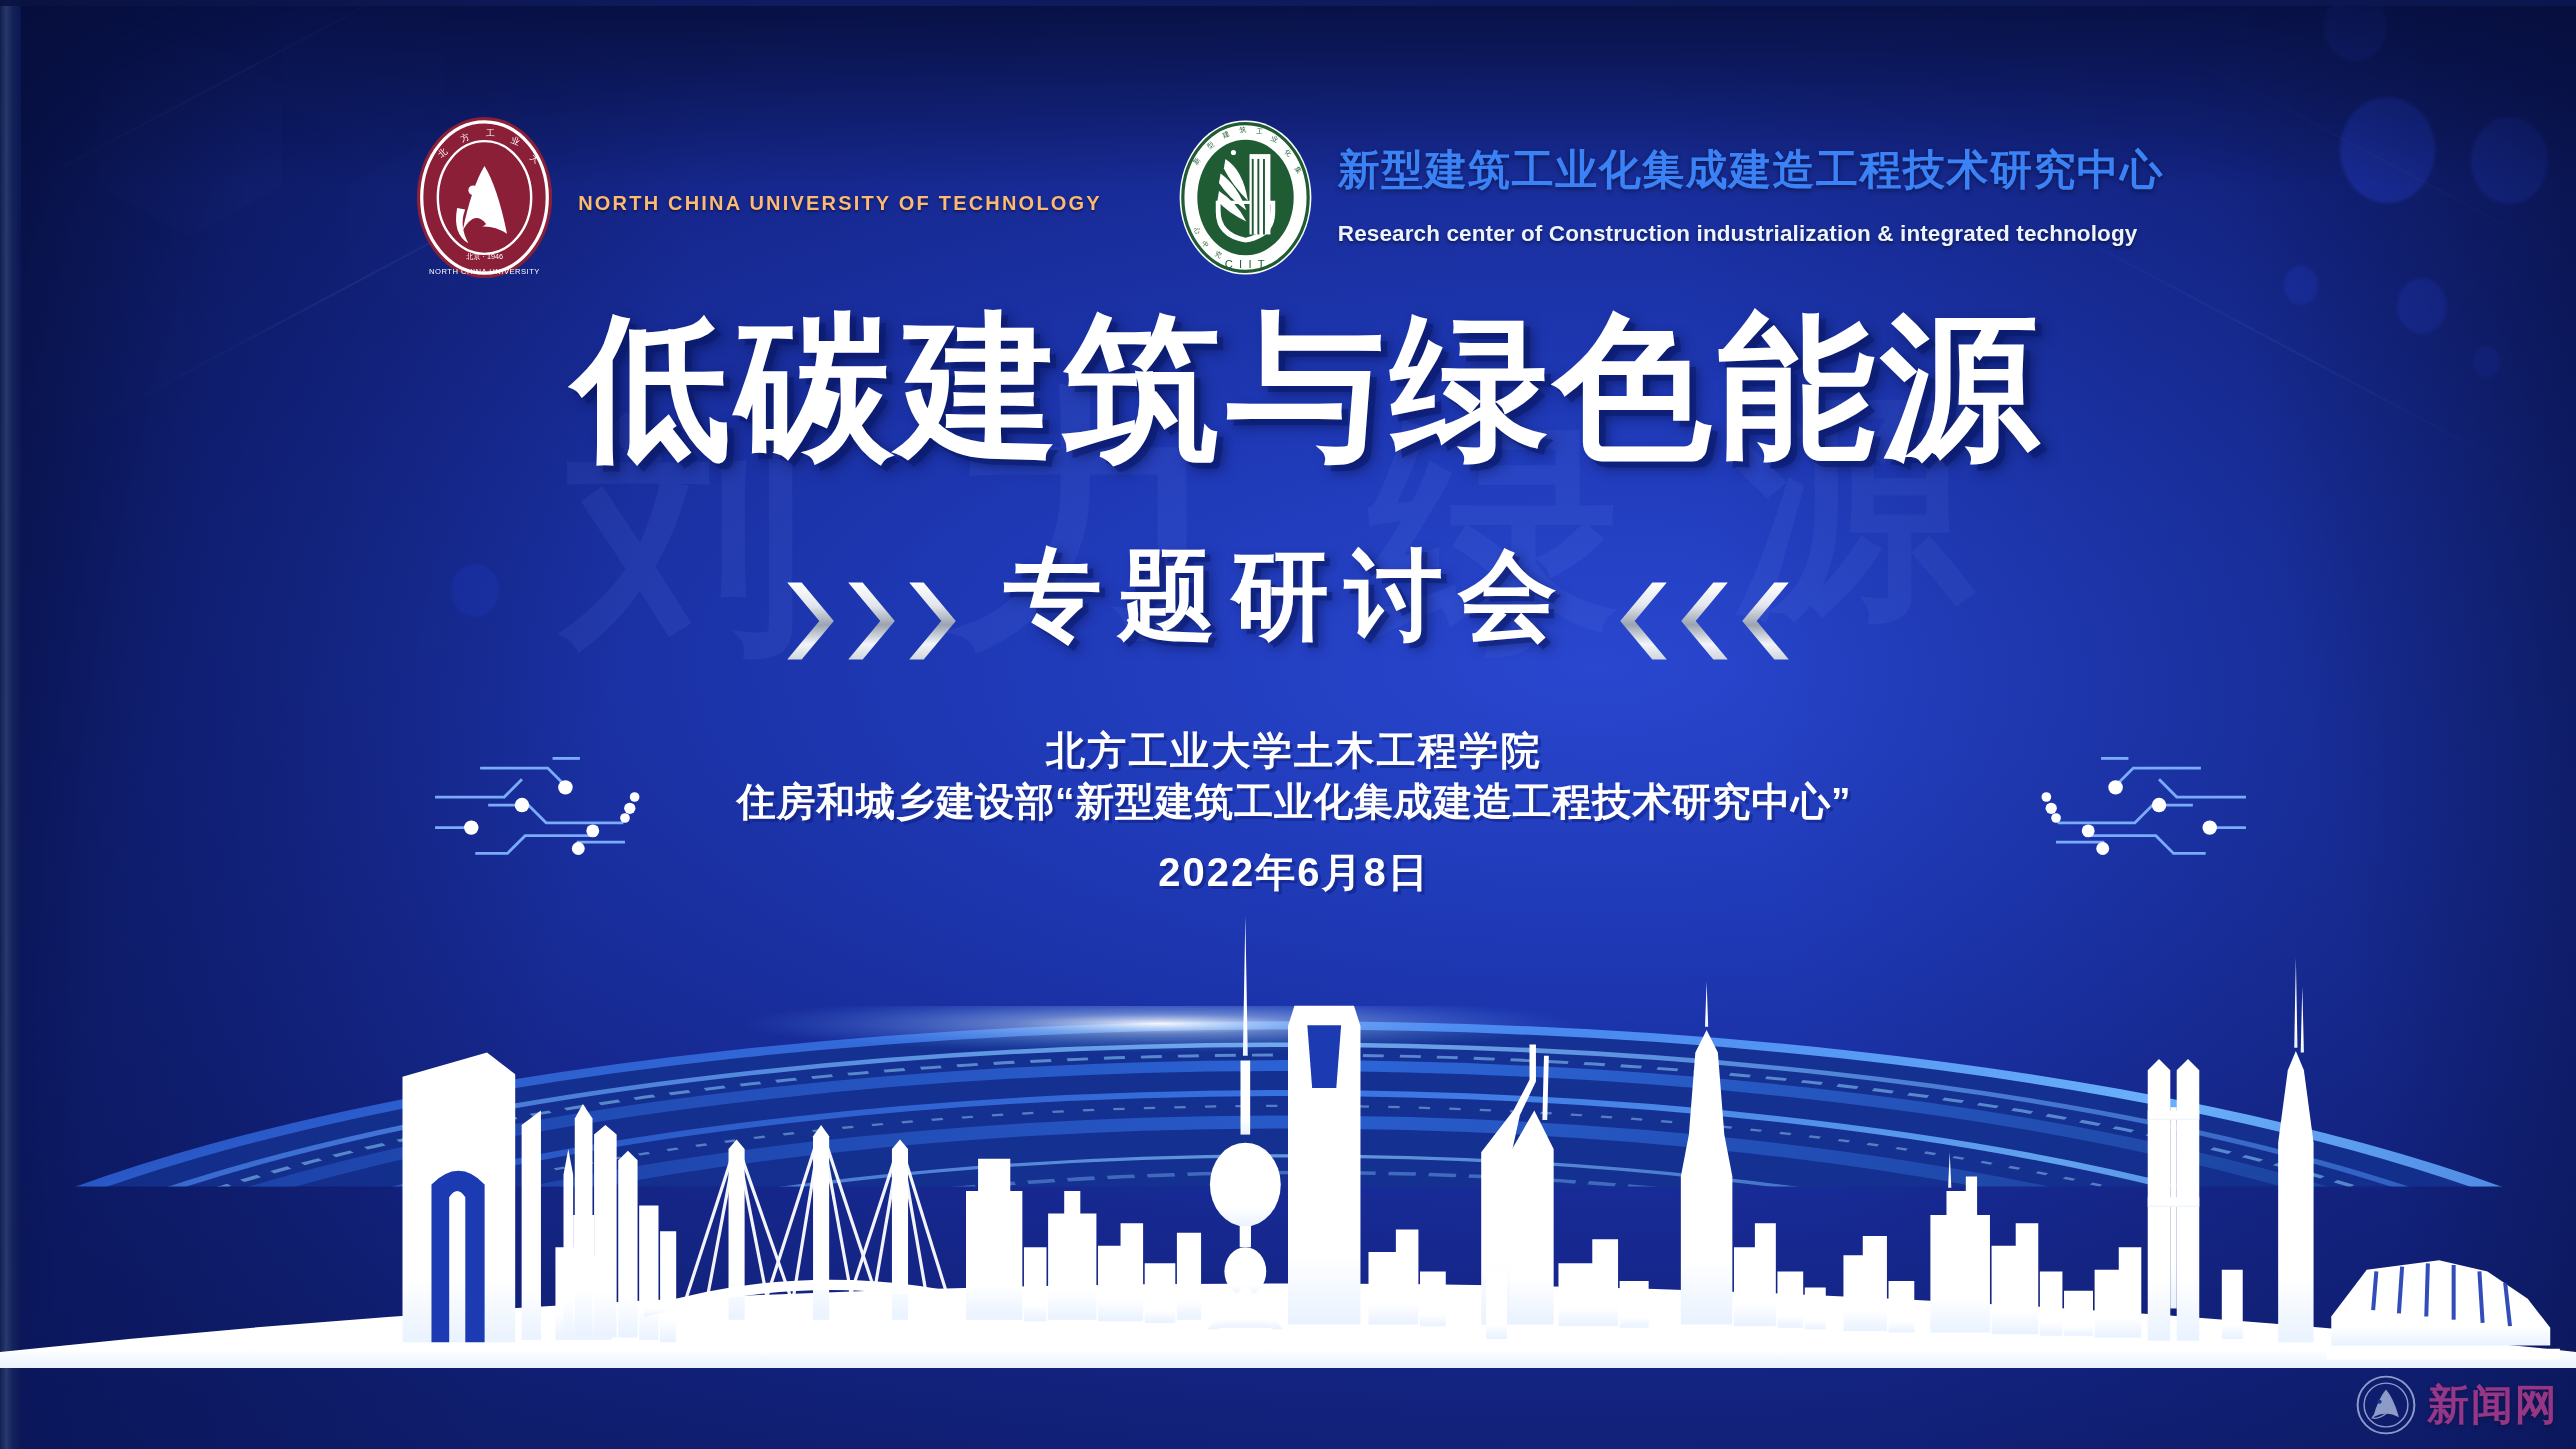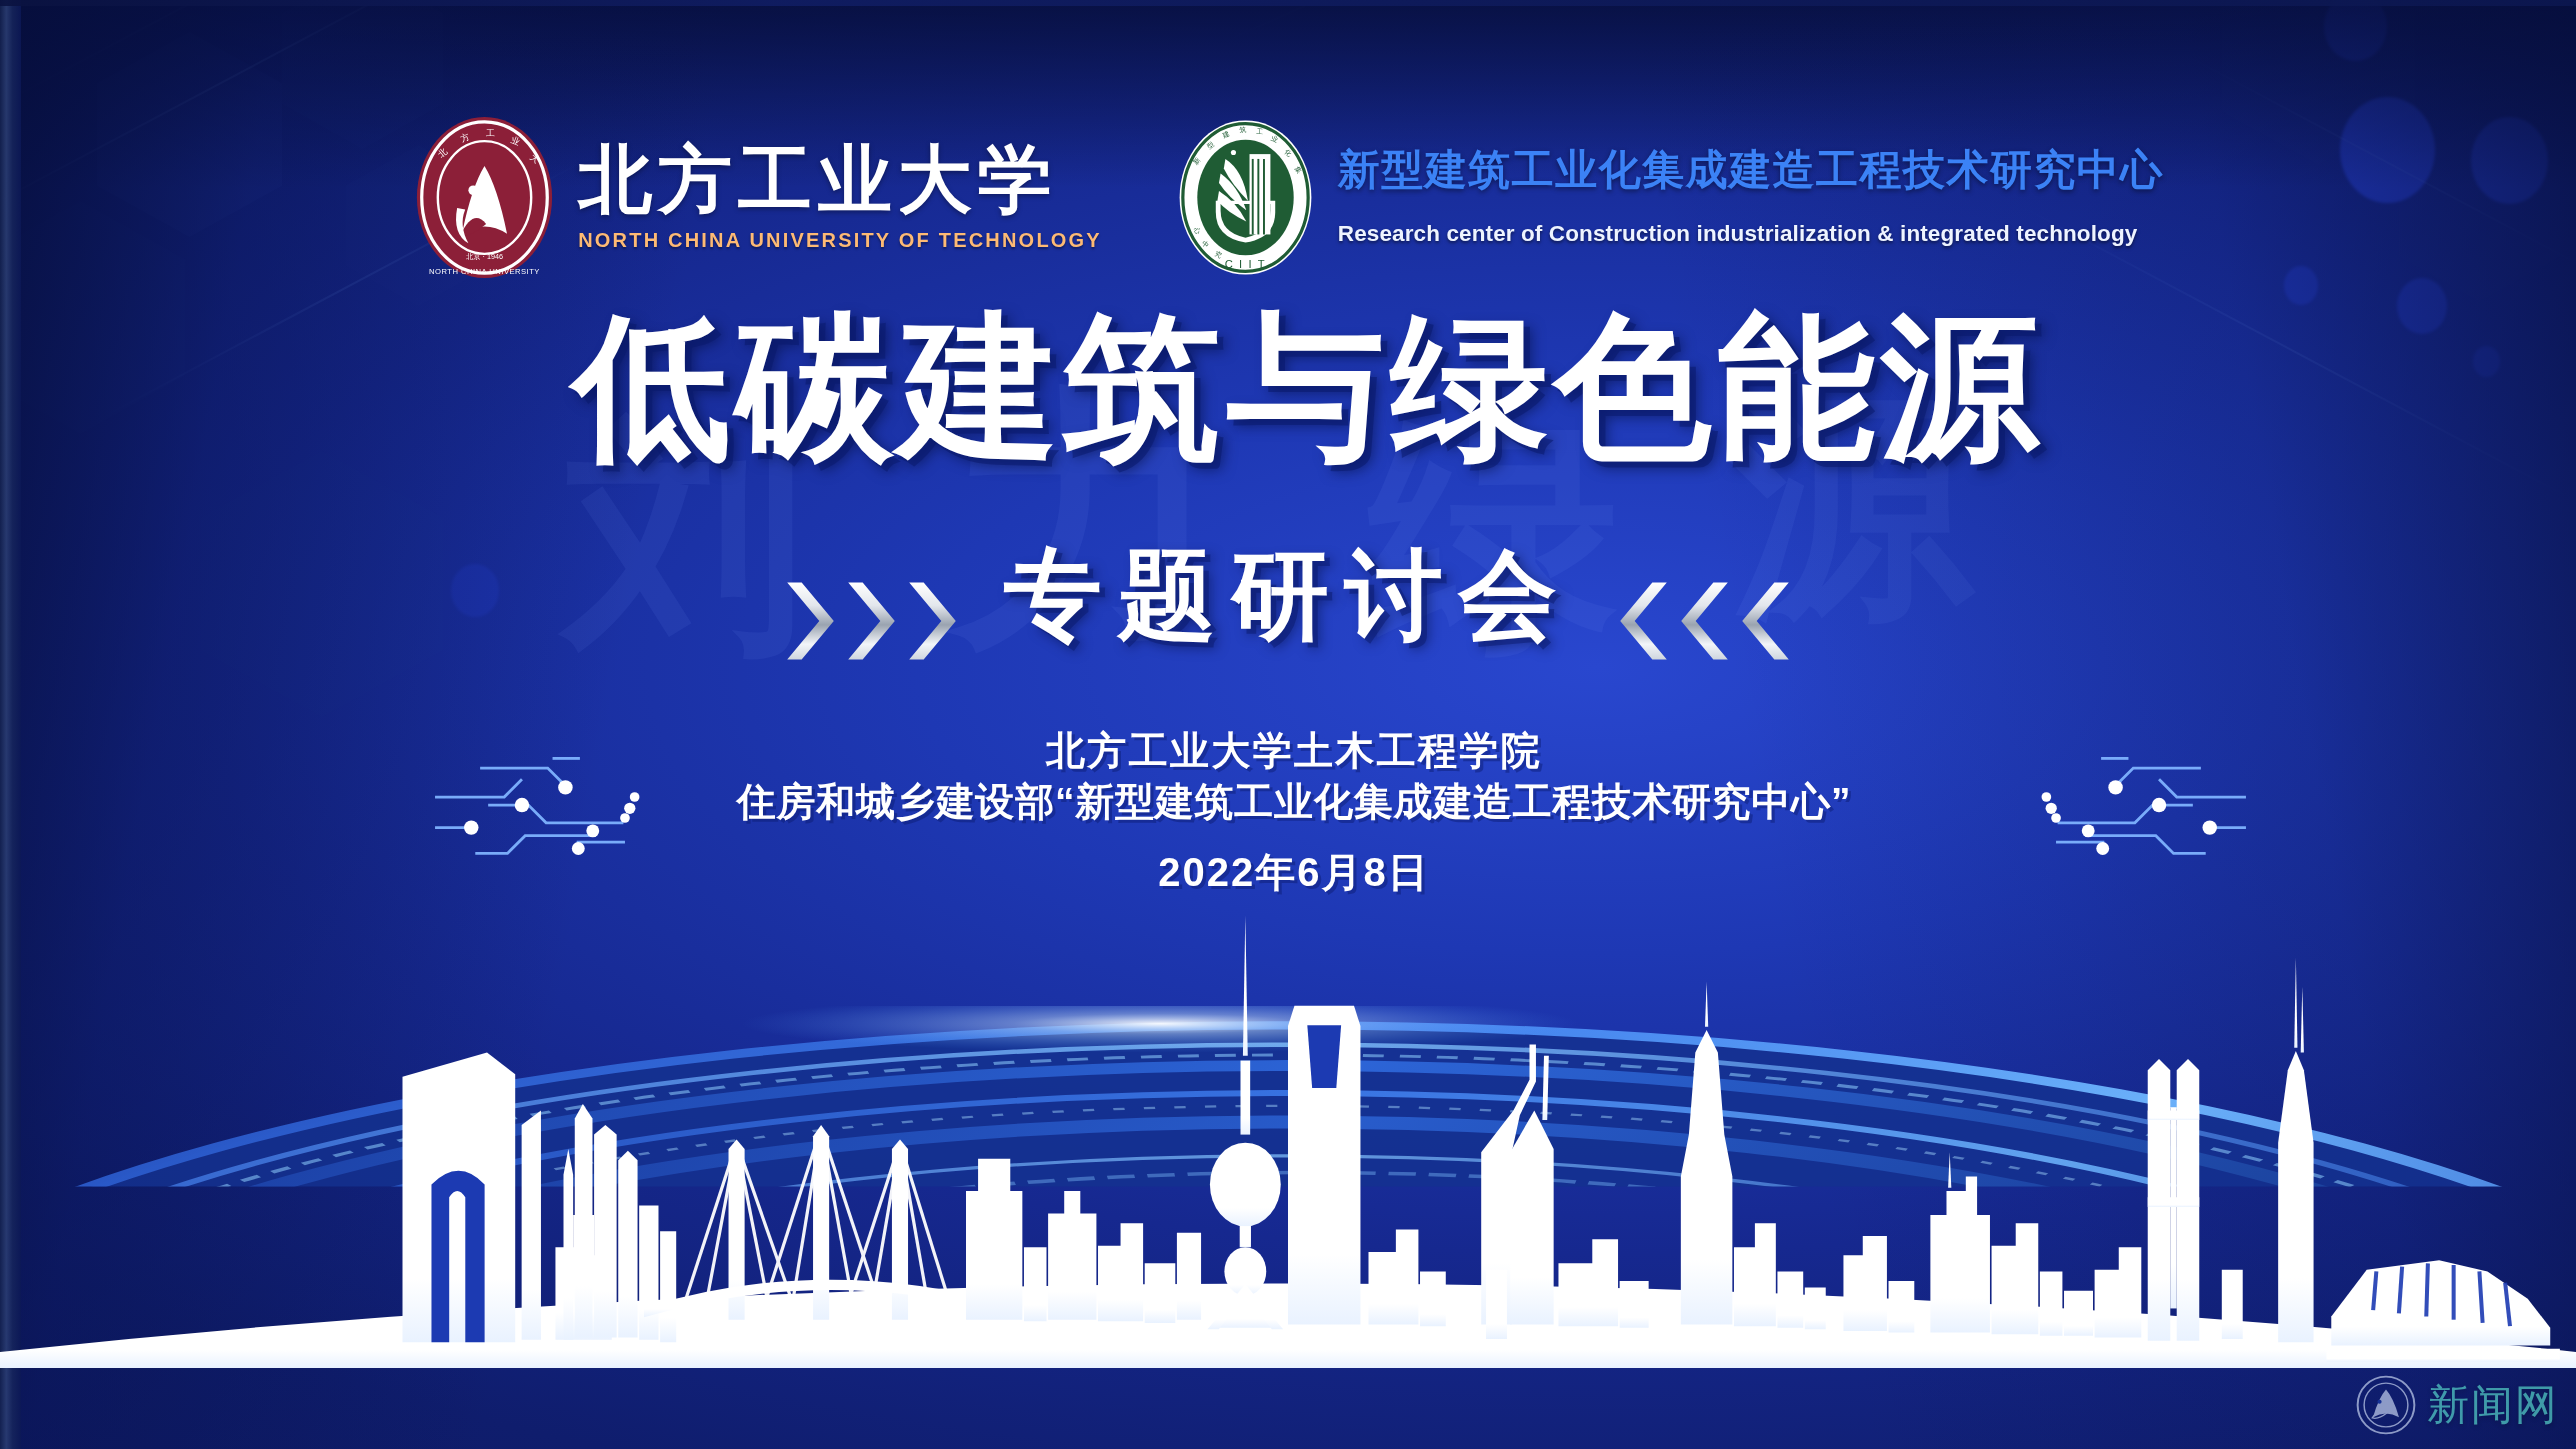--- a/index.html
+++ b/index.html
@@ -89,21 +89,21 @@
   .org-date{font-size:40px;font-weight:700;letter-spacing:.05em;line-height:1.4;margin-top:16px;
     text-shadow:3.2px 3.2px 0 rgba(10,26,110,.45);}
 
   .circuit{position:absolute;top:747px;}
   .circuit.left{left:427px;}
   .circuit.right{left:1916px;}
 
   
   .watermark{position:absolute;right:17.7px;bottom:14.5px;display:flex;align-items:center;gap:11.3px;
     opacity:.62;}
-  .wm-text{font-size:42px;font-weight:400;color:#5eead4;letter-spacing:.04em;
+  .wm-text{font-size:42px;font-weight:700;color:#ec4899;letter-spacing:.04em;
     text-shadow:0 1.6px 4.8px rgba(0,0,0,.4);}
 </style>
 </head>
 <body>
 
 <div id="stage">
 
   <div class="bg-base"></div>
 
   <div class="hexes">
@@ -332,21 +332,20 @@
         </g>
         <g fill="#ffffff" font-size="11" font-family="Liberation Serif, serif">
           <text x="36" y="56" transform="rotate(-40 36 56)">北</text>
           <text x="62" y="36" transform="rotate(-22 62 36)">方</text>
           <text x="92" y="28" transform="rotate(0 92 28)">工</text>
           <text x="122" y="36" transform="rotate(22 122 36)">业</text>
           <text x="146" y="56" transform="rotate(40 146 56)">大</text>
         </g>
       </svg>
       <div>
-        <div class="uni-name-cn">北方工业大学</div>
         <div class="uni-name-en">NORTH CHINA UNIVERSITY OF TECHNOLOGY</div>
       </div>
     </div>
 
     <div class="logo-block">
       <svg class="seal" width="143" height="161" viewBox="0 0 178 200">
         <ellipse cx="89" cy="100" rx="82" ry="96" fill="#ffffff"></ellipse>
         <ellipse cx="89" cy="100" rx="78" ry="92" fill="none" stroke="#1f5c34" stroke-width="4"></ellipse>
         <ellipse cx="89" cy="100" rx="60" ry="72" fill="#1f5c34"></ellipse>
         <path d="M52 118 Q 52 150 89 156 Q 126 150 126 118 L126 104 L52 104 Z" fill="#ffffff"></path>

